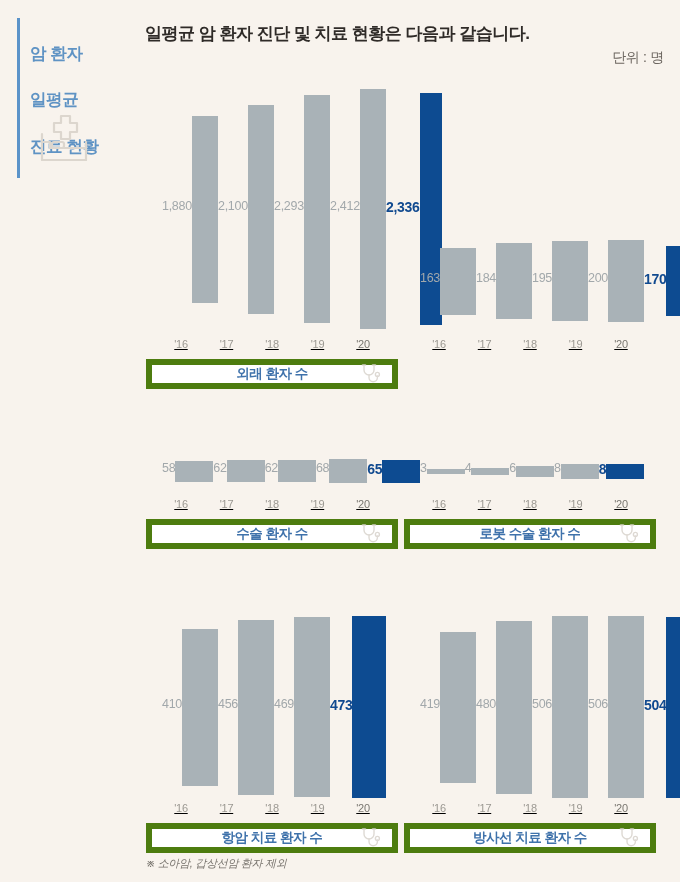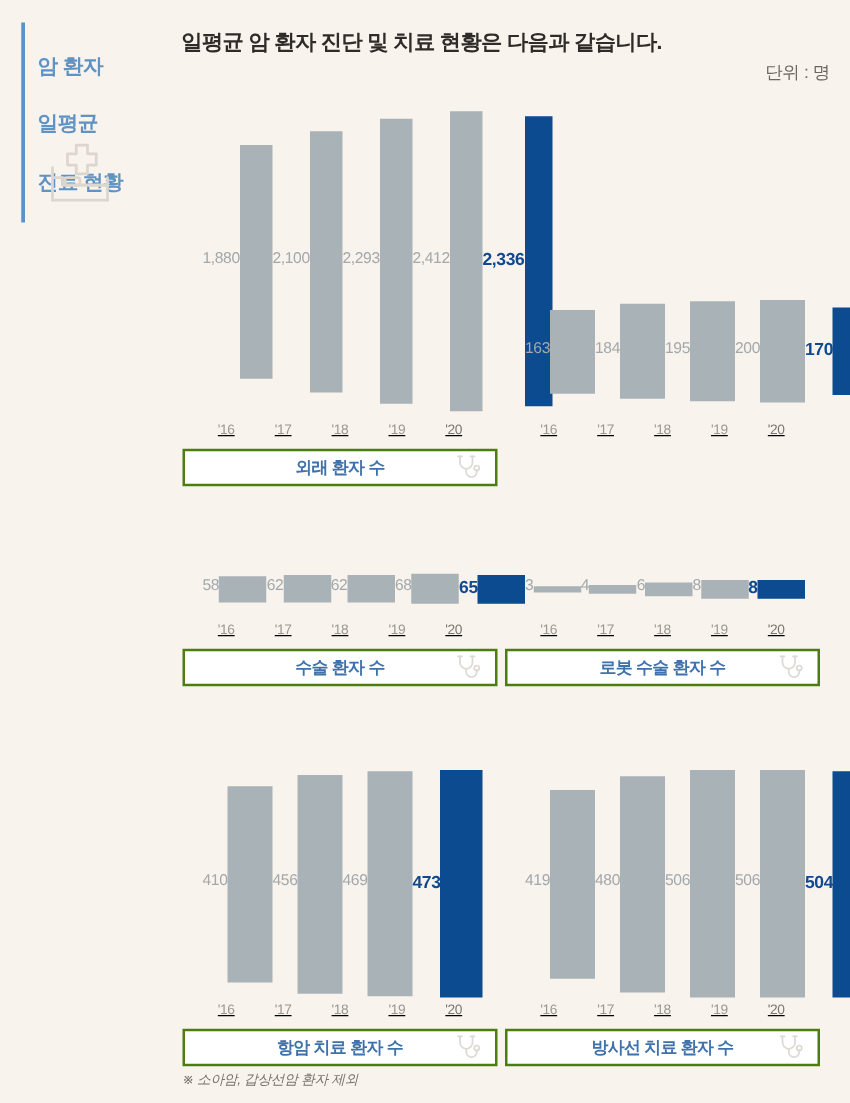--- a/index.html
+++ b/index.html
@@ -137,21 +137,21 @@
     letter-spacing: -0.3px;
   }
   .axis .tick.hi { color: #7a7771; }
 
   
   .plate {
     position: relative;
     margin-top: 9px;
     height: 30px;
     background: #ffffff;
-    border: 2px solid #4d7c0f;
+    border: 6px solid #4d7c0f;
     display: flex;
     align-items: center;
     justify-content: center;
   }
   .plate-text {
     font-size: 13.5px;
     font-weight: bold;
     color: #3f72ab;
     letter-spacing: -0.5px;
   }

